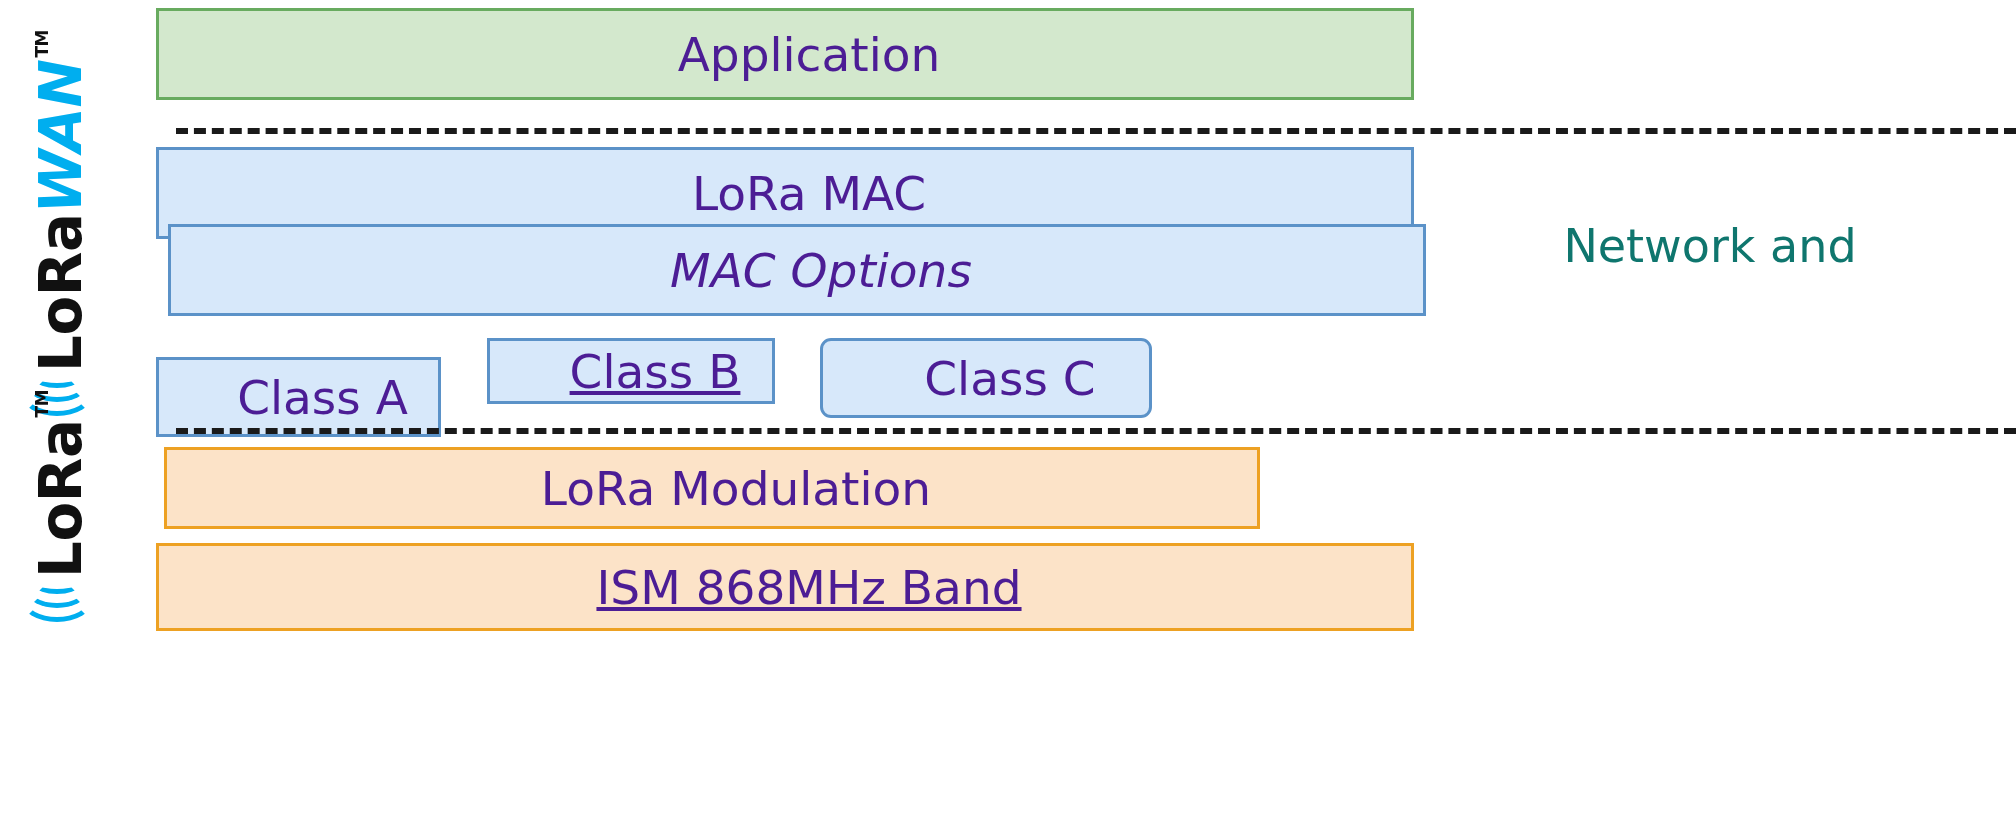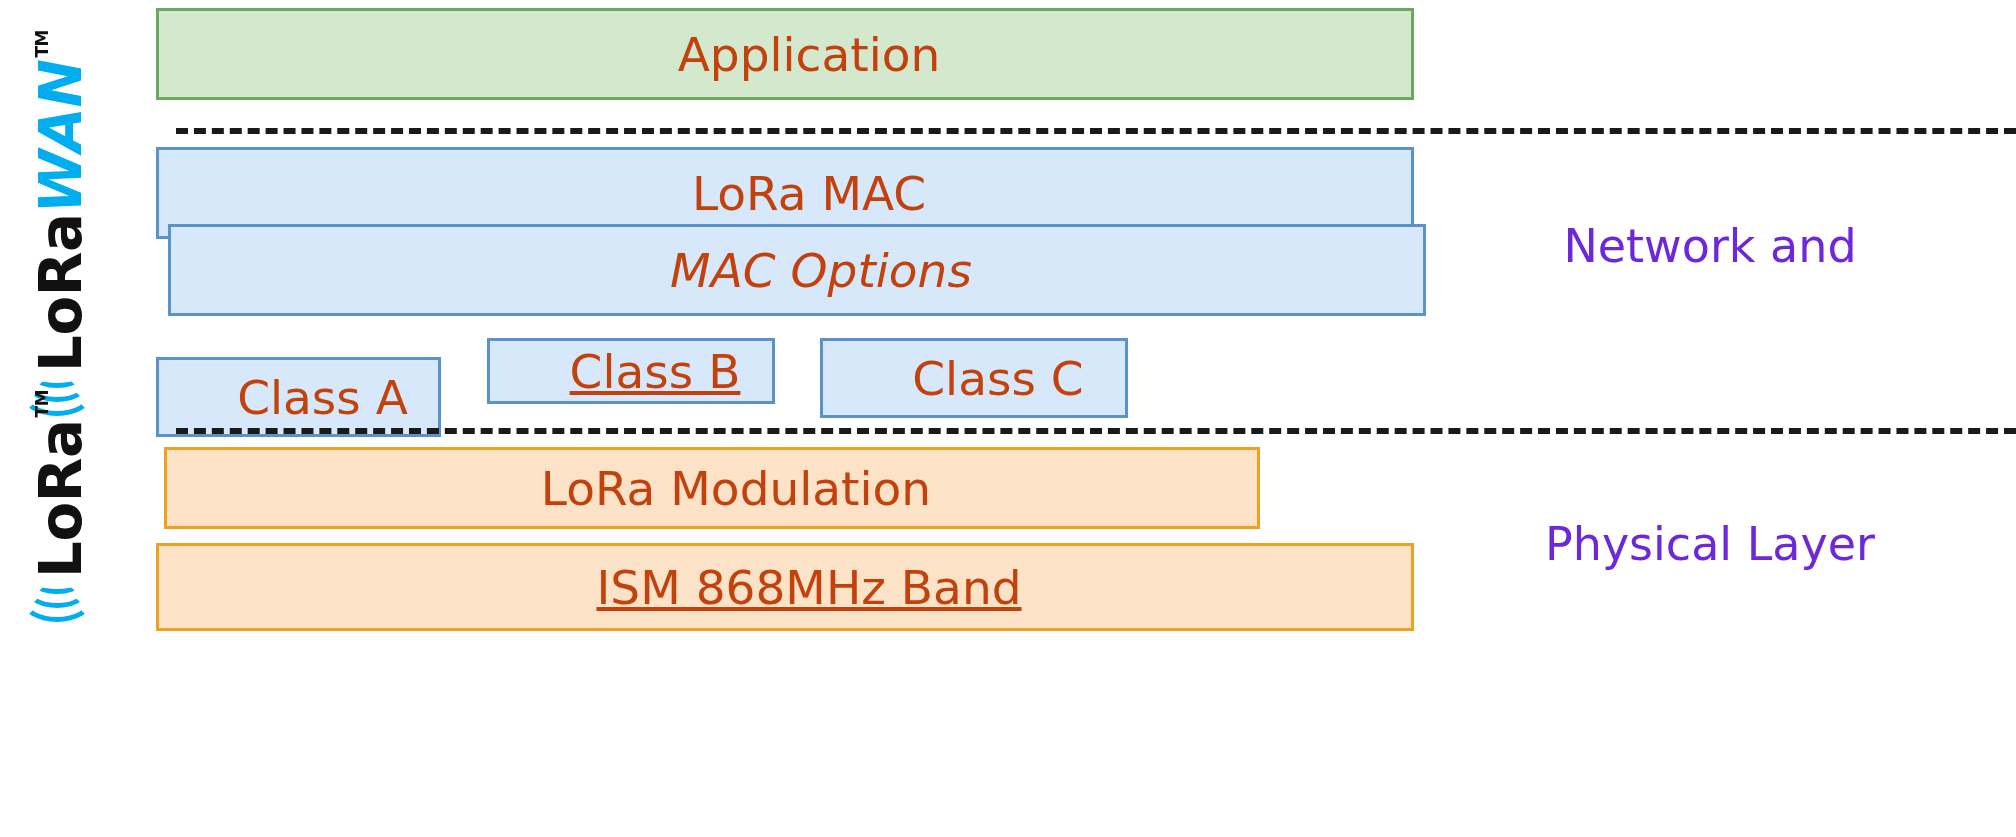--- a/index.html
+++ b/index.html
@@ -11,42 +11,42 @@
   }
   #stage { position: relative; width: 2016px; height: 837px; background:#fff; }
 
   
   .box {
     position: absolute;
     display: flex;
     align-items: center;
     justify-content: center;
     font-size: 47px;
-    color: #c2410c;
+    color: #4c1d95;
     line-height: 1;
     white-space: nowrap;
     padding-left: 48px;
   }
   .box.green  { background: #d3e8cd; border: 3px solid #68ab5f; }
   .box.blue   { background: #d7e8fa; border: 3px solid #5b92c8; }
   .box.orange { background: #fce3c8; border: 3px solid #eda123; }
 
   
   .divider {
     position: absolute;
     height: 0;
     border-top: 6px dashed #1a1a1a;
   }
 
   
   .side-label {
     position: absolute;
     text-align: center;
     font-size: 46px;
-    color: #6d28d9;
+    color: #0f766e;
     line-height: 1.22;
   }
 
   
   .logo-wrap {
     position: absolute;
     transform-origin: 0 0;
   }
   .logo-inner {
     display: flex;
@@ -120,35 +120,32 @@
   </div>
 
   <div class="box blue" style="left:156px; top:338px; width:285px; height:80px;margin-top:19px;">
     <span>Class A</span>
   </div>
 
   <div class="box blue" style="left:487px; top:338px; width:288px; height:66px;text-decoration:underline;">
     <span>Class B</span>
   </div>
 
-  <div class="box blue" style="left:820px; top:338px; width:308px; height:80px;">
+  <div class="box blue" style="left:820px; top:338px; width:332px; height:80px;border-radius:11px;">
     <span>Class C</span>
   </div>
 
   <div class="divider" style="left:176px; top:428px; width:1840px;"></div>
 
   <div class="box orange" style="left:164px; top:447px; width:1096px; height:82px;">
     <span>LoRa Modulation</span>
   </div>
 
   <div class="box orange" style="left:156px; top:543px; width:1258px; height:88px;text-decoration:underline;">
     <span>ISM 868MHz Band</span>
   </div>
 
   <div class="side-label" style="left:1430px; top:218px; width:560px;">
     <div>Network and</div>
   </div>
 
-  <div class="side-label" style="left:1430px; top:516px; width:560px;">
-    <div>Physical Layer</div>
-  </div>
 
 </div>
 
 </body></html>

